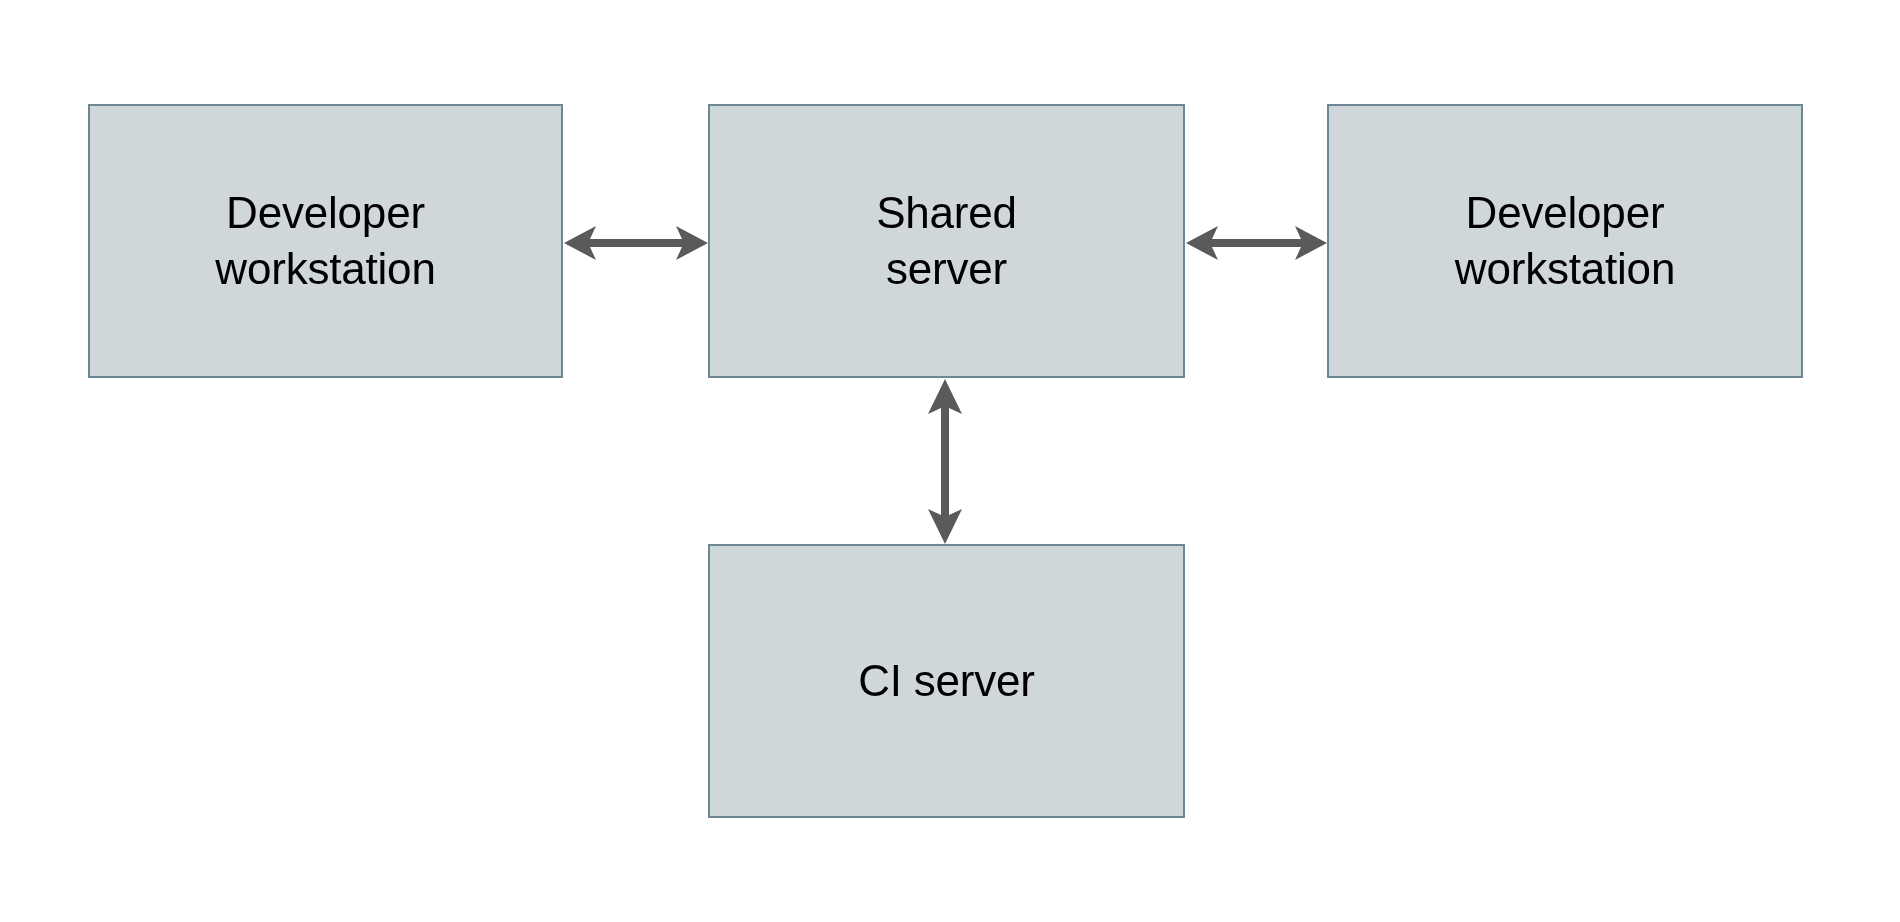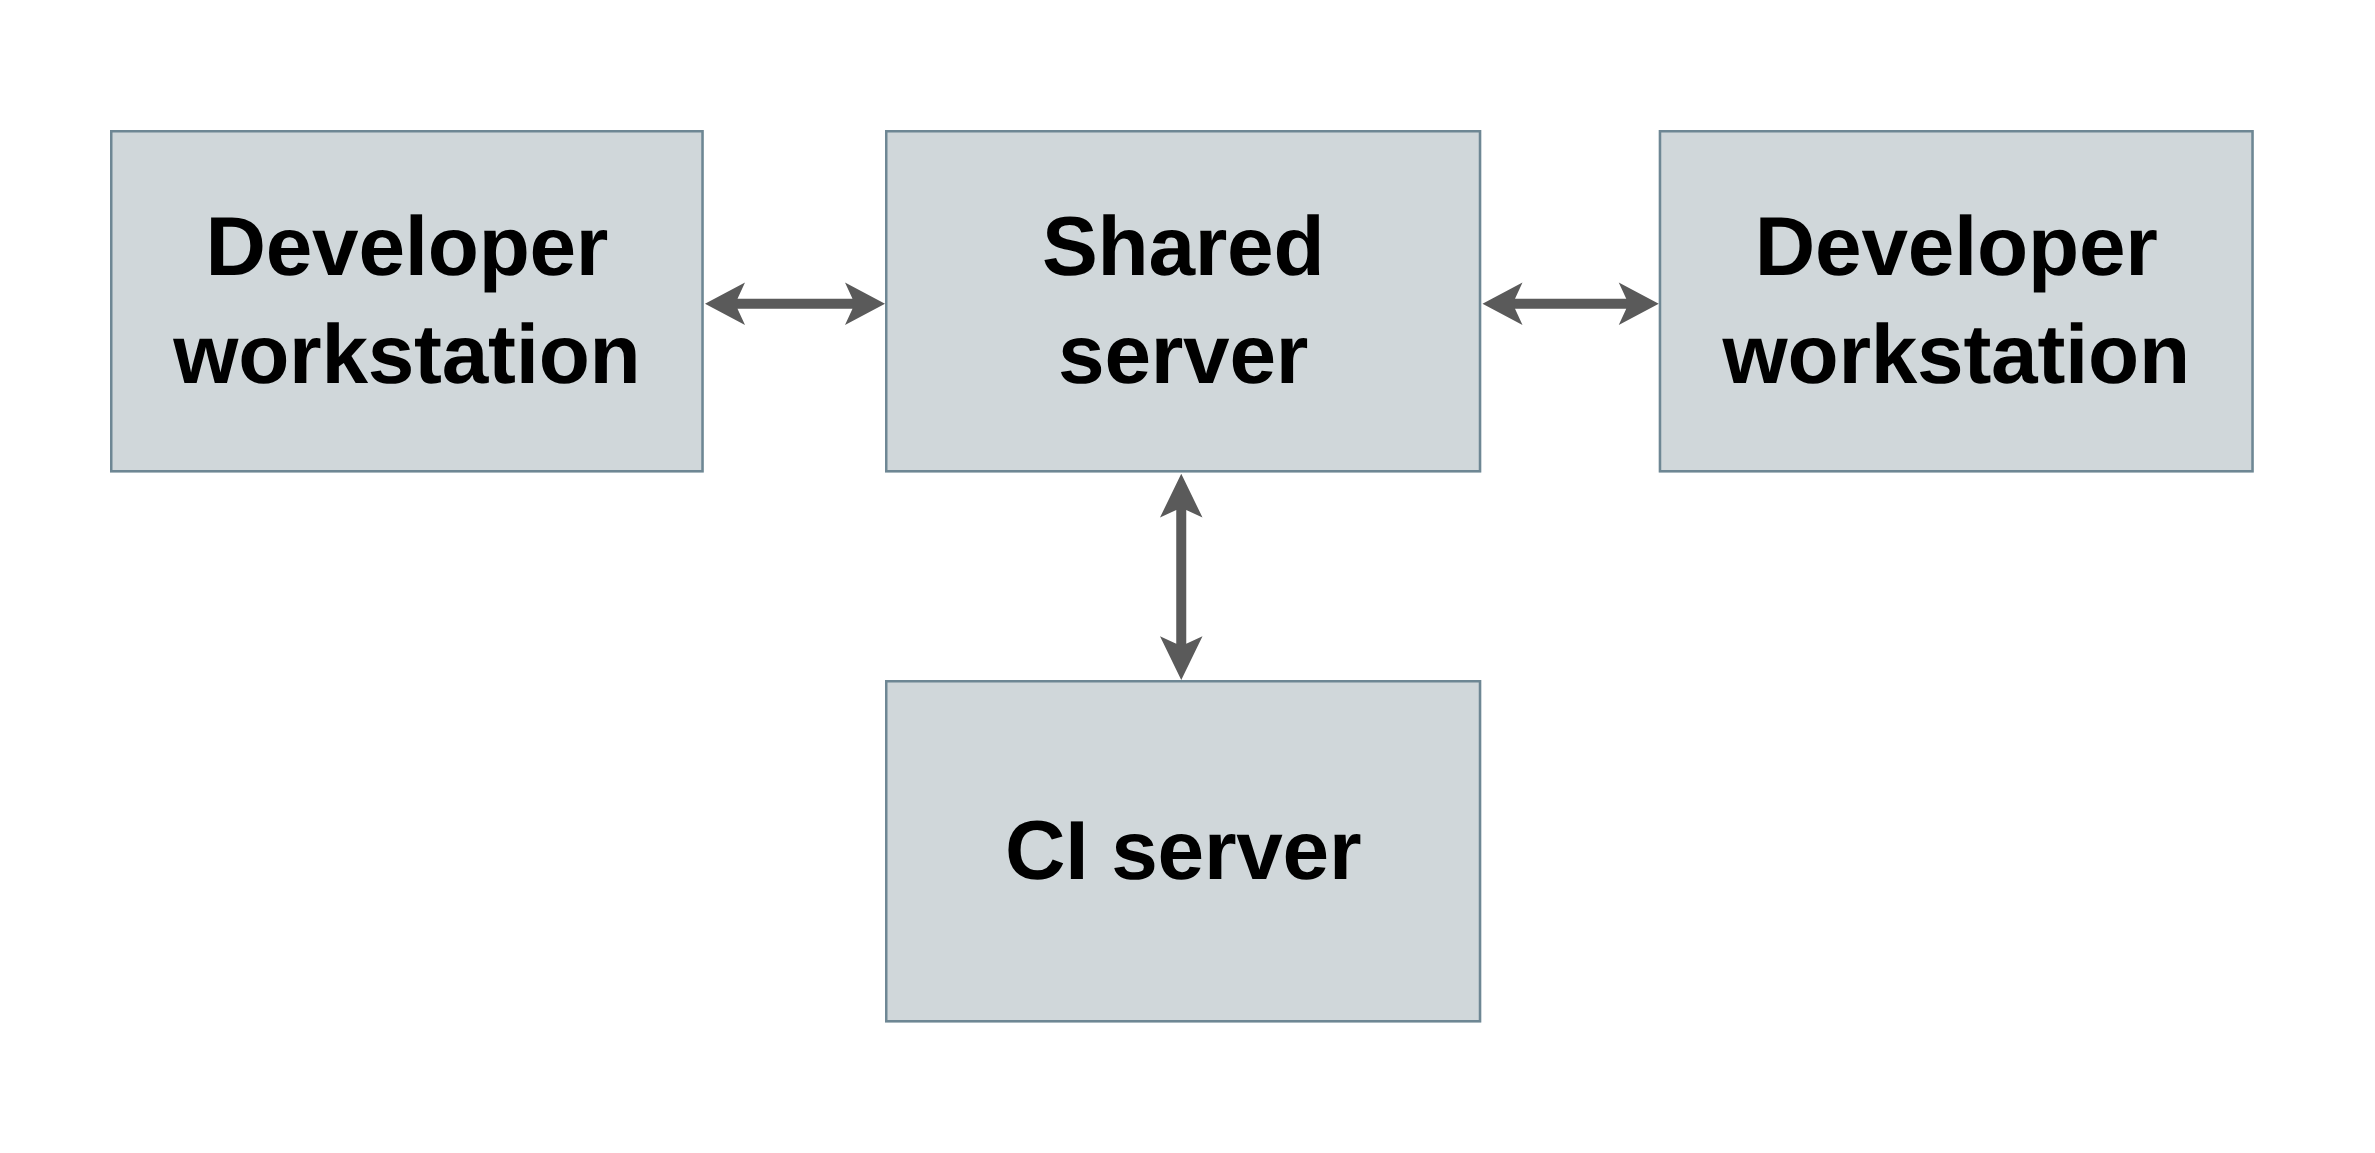--- a/index.html
+++ b/index.html
@@ -24,22 +24,22 @@
     box-sizing: border-box;
     background: #d0d7da;
     border: 2.5px solid #6e8794;
     display: flex;
     align-items: center;
     justify-content: center;
     text-align: center;
   }
   .node-label {
     font-family: "Liberation Sans", sans-serif;
-    font-size: 67px;
-    font-weight: 700;
+    font-size: 44px;
+    font-weight: 400;
     line-height: 1.28;
     color: #000000;
     letter-spacing: -0.2px;
     white-space: pre-line;
     padding: 0 6px;
   }
   
   #node-dev-left   { left: 88px;   top: 104px; width: 475px; height: 274px; }
   #node-shared     { left: 708px;  top: 104px; width: 477px; height: 274px; }
   #node-dev-right  { left: 1327px; top: 104px; width: 476px; height: 274px; }

